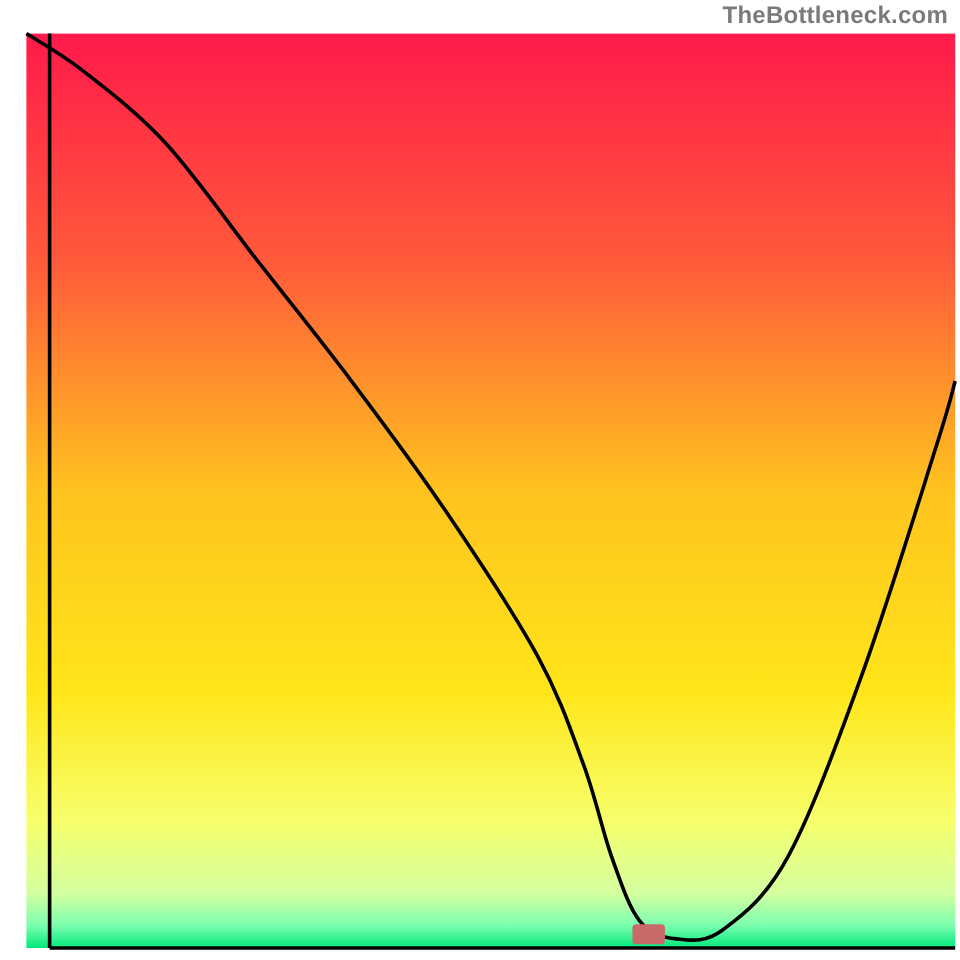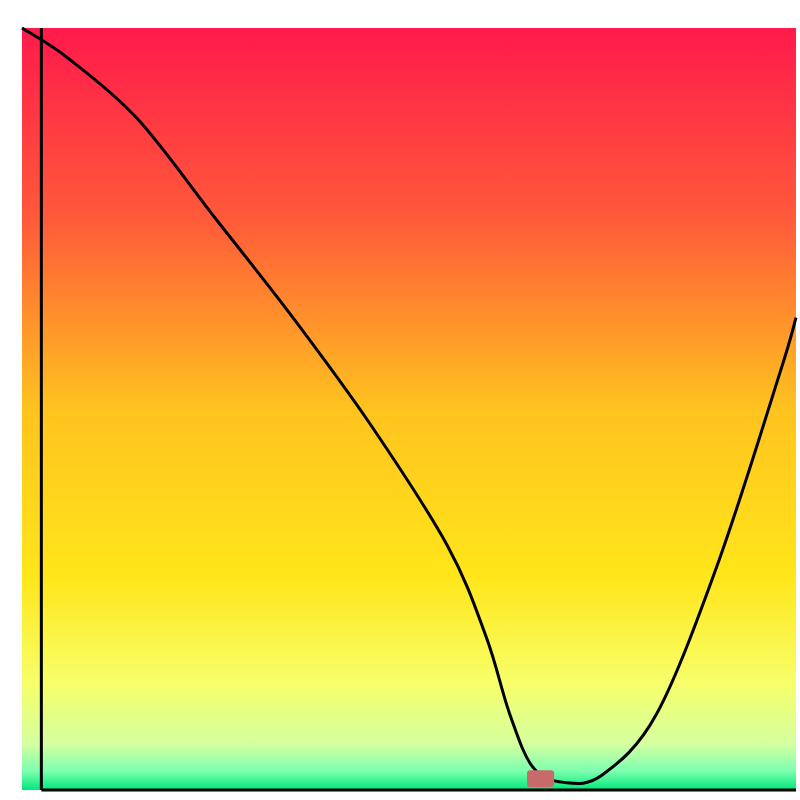--- a/index.html
+++ b/index.html
@@ -25,20 +25,21 @@
     letter-spacing: 0.2px;
   }
   svg {
     display: block;
   }
 </style>
 </head>
 <body>
 
 <div class="frame">
+  <div class="watermark">TheBottleneck.com</div>
 
   <svg id="chart-svg" width="800" height="800" viewBox="0 0 800 800">
     <defs>
       <linearGradient id="bg-grad" x1="0" y1="0" x2="0" y2="1">
           <stop offset="0.00%" stop-color="#ff1a4b"></stop>
           <stop offset="25.00%" stop-color="#ff5a3a"></stop>
           <stop offset="50.00%" stop-color="#ffc31f"></stop>
           <stop offset="72.00%" stop-color="#ffe61a"></stop>
           <stop offset="86.00%" stop-color="#f7ff6a"></stop>
           <stop offset="94.00%" stop-color="#d4ffa0"></stop>

